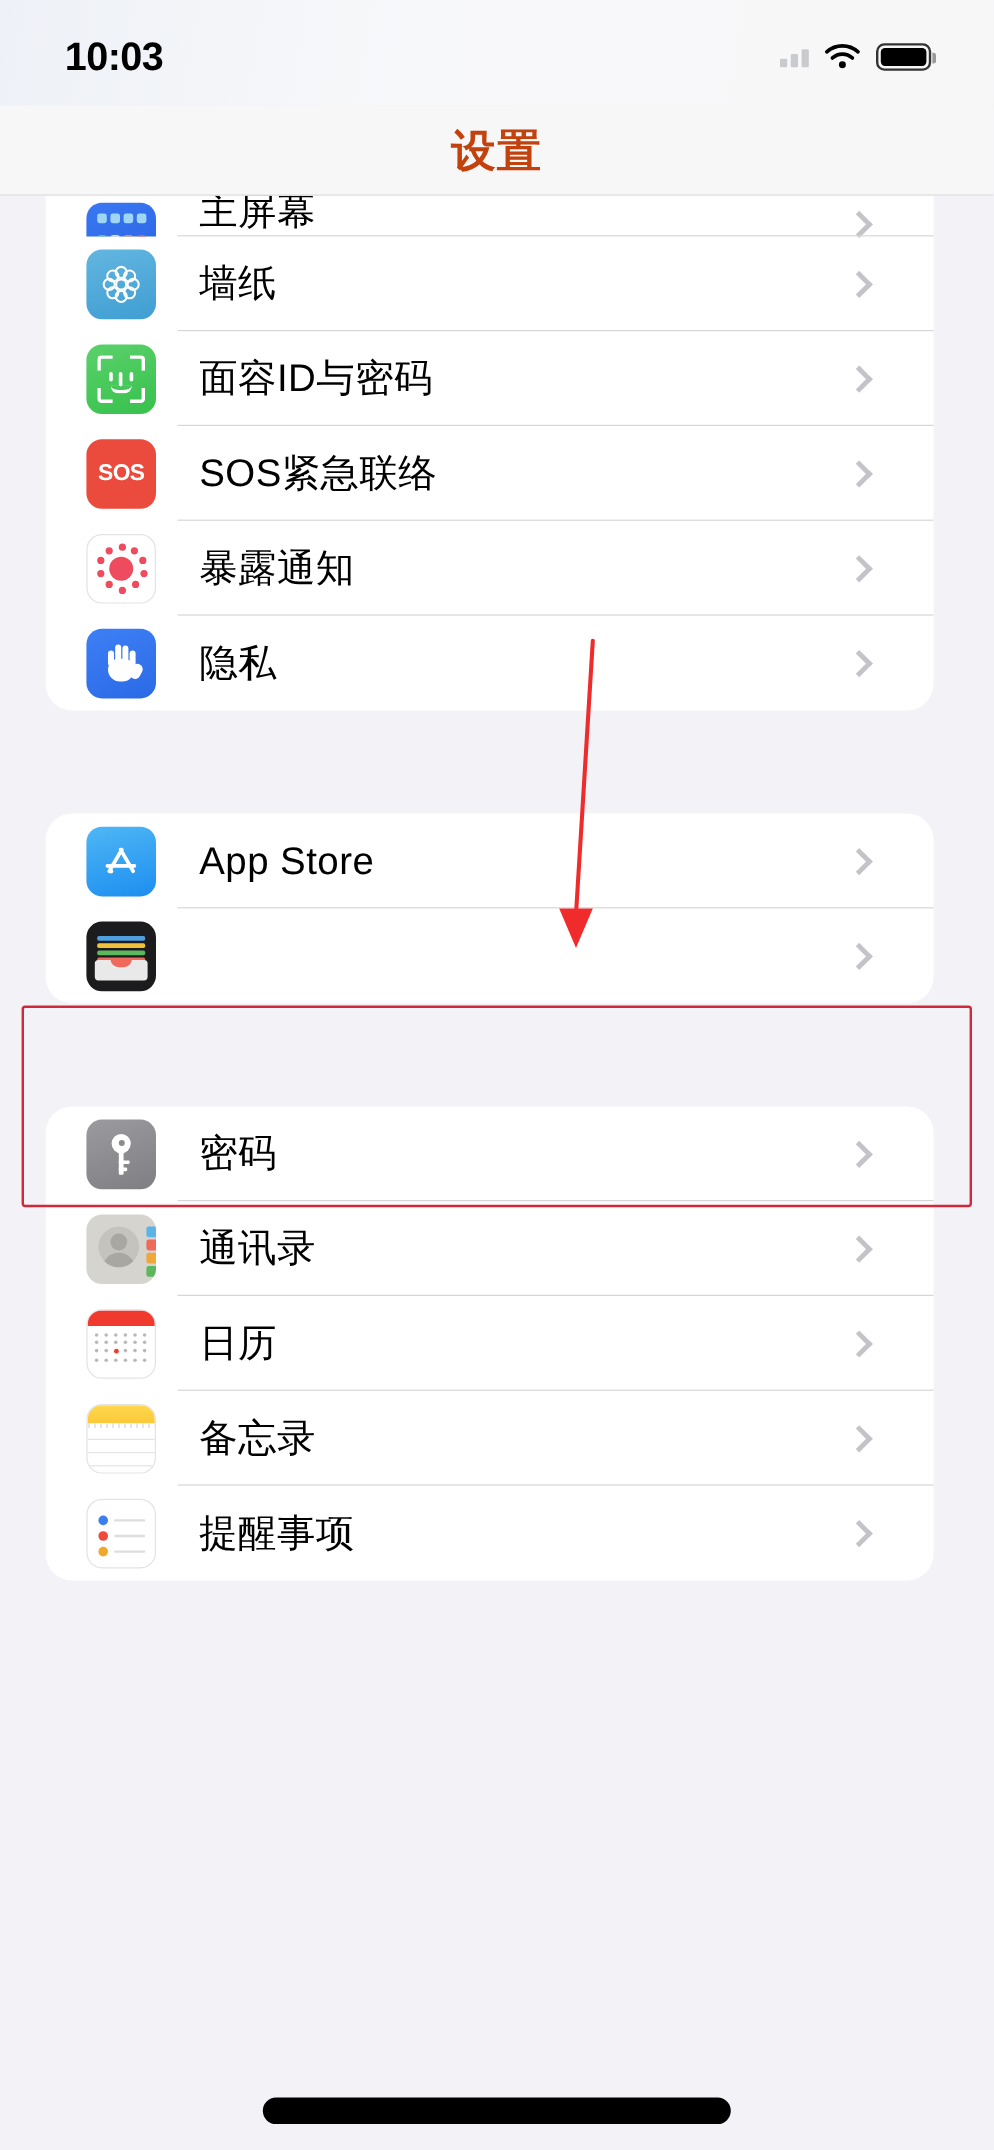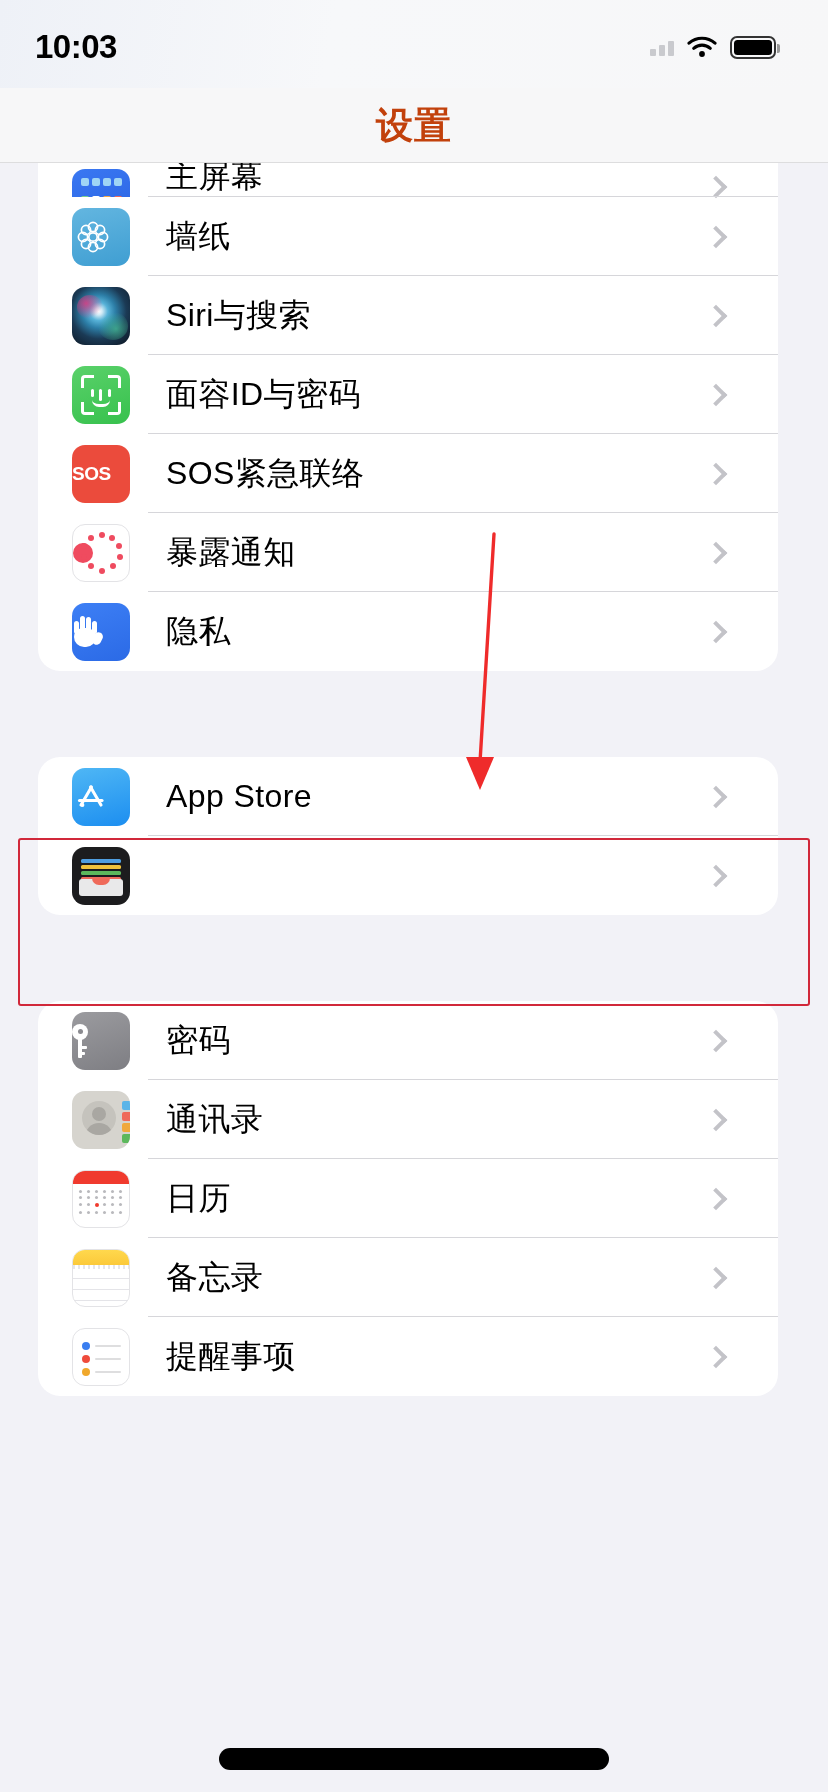--- a/index.html
+++ b/index.html
@@ -10,21 +10,21 @@
     position:relative;
     overflow:hidden;
     -webkit-font-smoothing:antialiased;
   }
 
   
   .status-bar{
     position:absolute; top:0; left:0; width:828px; height:88px;
     background:linear-gradient(100deg,#eef1f7 0%, #f7f8fa 40%, #f7f7f8 100%);
     display:flex; align-items:center; justify-content:space-between;
-    padding:0 52px 0 35px;
+    padding:0 52px 0 54px;
     z-index:40;
   }
   .status-time{ font-size:33px; font-weight:700; color:#000; letter-spacing:-0.5px; padding-top:6px; }
   .status-right{ display:flex; align-items:center; gap:13px; padding-top:6px; }
 
   .sig{ display:flex; align-items:flex-end; gap:3px; height:18px; }
   .sig i{ width:6px; background:#c9cace; border-radius:1px; display:block; }
   .sig i:nth-child(1){ height:7px; }
   .sig i:nth-child(2){ height:11px; }
   .sig i:nth-child(3){ height:15px; }
@@ -75,21 +75,21 @@
   }
   .row .sep{
     position:absolute; left:110px; right:0; bottom:0; height:1px;
     background:#d6d6da;
   }
 
   .icon{
     width:58px; height:58px; flex:0 0 58px;
     border-radius:13px;
     position:relative; overflow:hidden;
-    display:flex; align-items:center; justify-content:flex-start;
+    display:flex; align-items:center; justify-content:center;
   }
   .label{
     margin-left:36px;
     font-size:32px; color:#000; letter-spacing:0.4px;
     white-space:nowrap;
   }
   .chev{
     position:absolute; right:54px; top:50%;
     width:16px; height:16px;
     border-right:4.5px solid #c3c3c8; border-top:4.5px solid #c3c3c8;
@@ -303,26 +303,20 @@
             <circle cx="14" cy="28" r="4.6"></circle>
               <circle cx="28" cy="28" r="4.6"></circle>
           </g>
         </svg>
       </div>
       <div class="label">墙纸</div>
       <div class="chev"></div>
       <div class="sep"></div>
     </div>
 
-    <div class="row">
-      <div class="icon ic-siri"></div>
-      <div class="label">Siri与搜索</div>
-      <div class="chev"></div>
-      <div class="sep"></div>
-    </div>
 
     <div class="row">
       <div class="icon ic-faceid">
         <div class="cnr c1"></div>
           <div class="cnr c2"></div>
           <div class="cnr c3"></div>
           <div class="cnr c4"></div>
         <div class="eye l"></div>
           <div class="eye r"></div>
           <div class="nose"></div>

